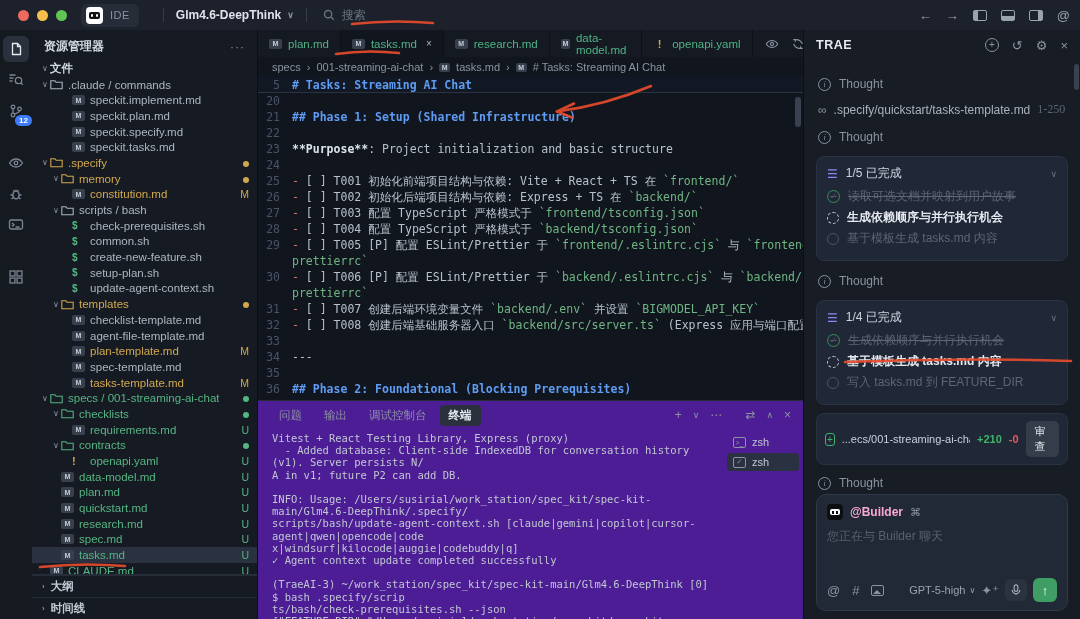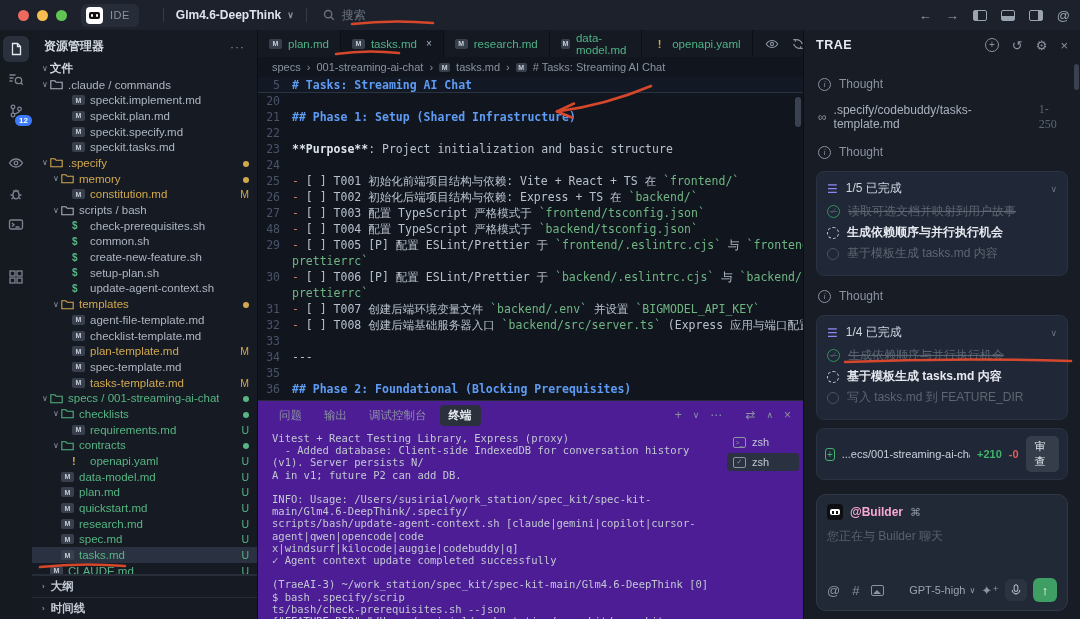--- a/index.html
+++ b/index.html
@@ -342,26 +342,26 @@
               <svg class="ic-folder" width="13" height="11" viewBox="0 0 16 13" fill="none" stroke="currentColor" stroke-width="1.3">
                 <path d="M1 2h5l1.5 1.8H15v8H1z"></path>
               </svg>
             </span>
             <span class="lbl">templates</span>
             <span class="bdg"><span class="dotb" style="background: rgb(210, 168, 79);"></span></span>
           </div>
           <div class="trow c-def" style="padding-left: 30px;">
             <span class="twist"></span>
             <span class="ic ic-md">M</span>
+            <span class="lbl">checklist-template.md</span>
+          </div>
+          <div class="trow c-def" style="padding-left: 30px;">
+            <span class="twist"></span>
+            <span class="ic ic-md">M</span>
             <span class="lbl">agent-file-template.md</span>
-          </div>
-          <div class="trow c-def" style="padding-left: 30px;">
-            <span class="twist"></span>
-            <span class="ic ic-md">M</span>
-            <span class="lbl">checklist-template.md</span>
           </div>
           <div class="trow c-yel" style="padding-left: 30px;">
             <span class="twist"></span>
             <span class="ic ic-md">M</span>
             <span class="lbl">plan-template.md</span>
             <span class="bdg m">M</span>
           </div>
           <div class="trow c-def" style="padding-left: 30px;">
             <span class="twist"></span>
             <span class="ic ic-md">M</span>
@@ -526,21 +526,21 @@
         <div id="code-lines">
             <div class="crow sticky"><span class="gut">5</span><span class="ctext"><span class="s-h"># Tasks: Streaming AI Chat</span></span></div>
             <div class="crow"><span class="gut">20</span><span class="ctext"></span></div>
             <div class="crow"><span class="gut">21</span><span class="ctext"><span class="s-h">## Phase 1: Setup (Shared Infrastructure)</span></span></div>
             <div class="crow"><span class="gut">22</span><span class="ctext"></span></div>
             <div class="crow"><span class="gut">23</span><span class="ctext"><span class="s-b">**Purpose**</span><span class="s-p">: Project initialization and basic structure</span></span></div>
             <div class="crow"><span class="gut">24</span><span class="ctext"></span></div>
             <div class="crow"><span class="gut">25</span><span class="ctext"><span class="s-d">- </span><span class="s-p">[ ] T001 初始化前端项目结构与依赖: Vite + React + TS 在 </span><span class="s-c">`frontend/`</span></span></div>
             <div class="crow"><span class="gut">26</span><span class="ctext"><span class="s-d">- </span><span class="s-p">[ ] T002 初始化后端项目结构与依赖: Express + TS 在 </span><span class="s-c">`backend/`</span></span></div>
             <div class="crow"><span class="gut">27</span><span class="ctext"><span class="s-d">- </span><span class="s-p">[ ] T003 配置 TypeScript 严格模式于 </span><span class="s-c">`frontend/tsconfig.json`</span></span></div>
-            <div class="crow"><span class="gut">48</span><span class="ctext"><span class="s-d">- </span><span class="s-p">[ ] T004 配置 TypeScript 严格模式于 </span><span class="s-c">`backend/tsconfig.json`</span></span></div>
+            <div class="crow"><span class="gut">28</span><span class="ctext"><span class="s-d">- </span><span class="s-p">[ ] T004 配置 TypeScript 严格模式于 </span><span class="s-c">`backend/tsconfig.json`</span></span></div>
             <div class="crow"><span class="gut">29</span><span class="ctext"><span class="s-d">- </span><span class="s-p">[ ] T005 [P] 配置 ESLint/Prettier 于 </span><span class="s-c">`frontend/.eslintrc.cjs`</span><span class="s-p"> 与 </span><span class="s-c">`frontend/.</span></span></div>
             <div class="crow"><span class="gut"></span><span class="ctext"><span class="s-c">prettierrc`</span></span></div>
             <div class="crow"><span class="gut">30</span><span class="ctext"><span class="s-d">- </span><span class="s-p">[ ] T006 [P] 配置 ESLint/Prettier 于 </span><span class="s-c">`backend/.eslintrc.cjs`</span><span class="s-p"> 与 </span><span class="s-c">`backend/.</span></span></div>
             <div class="crow"><span class="gut"></span><span class="ctext"><span class="s-c">prettierrc`</span></span></div>
             <div class="crow"><span class="gut">31</span><span class="ctext"><span class="s-d">- </span><span class="s-p">[ ] T007 创建后端环境变量文件 </span><span class="s-c">`backend/.env`</span><span class="s-p"> 并设置 </span><span class="s-c">`BIGMODEL_API_KEY`</span></span></div>
             <div class="crow"><span class="gut">32</span><span class="ctext"><span class="s-d">- </span><span class="s-p">[ ] T008 创建后端基础服务器入口 </span><span class="s-c">`backend/src/server.ts`</span><span class="s-p"> (Express 应用与端口配置)</span></span></div>
             <div class="crow"><span class="gut">33</span><span class="ctext"></span></div>
             <div class="crow"><span class="gut">34</span><span class="ctext"><span class="s-p">---</span></span></div>
             <div class="crow"><span class="gut">35</span><span class="ctext"></span></div>
             <div class="crow"><span class="gut">36</span><span class="ctext"><span class="s-h">## Phase 2: Foundational (Blocking Prerequisites)</span></span></div>
@@ -593,21 +593,21 @@
         </div>
       </div>
       <div class="trae-flow" id="trae-flow">
           <div class="faded-line">specs/001-streaming-ai-chat/contracts/openapi.yaml · ···</div>
           <div class="thought">
             <span class="th-ic">i</span>
             <span>Thought</span>
           </div>
           <div class="linkrow">
             <span style="color:#8b93a1">∞</span>
-            <span>.specify/codebuddy/tasks-template.md</span>
+            <span>.specify/quickstart/tasks-template.md</span>
             <span class="rng">1-250</span>
           </div>
           <div class="thought">
             <span class="th-ic">i</span>
             <span>Thought</span>
           </div>
           <div class="card">
             <div class="card-head">
               <span class="cic">☰</span>
               <span>1/5 已完成</span>

